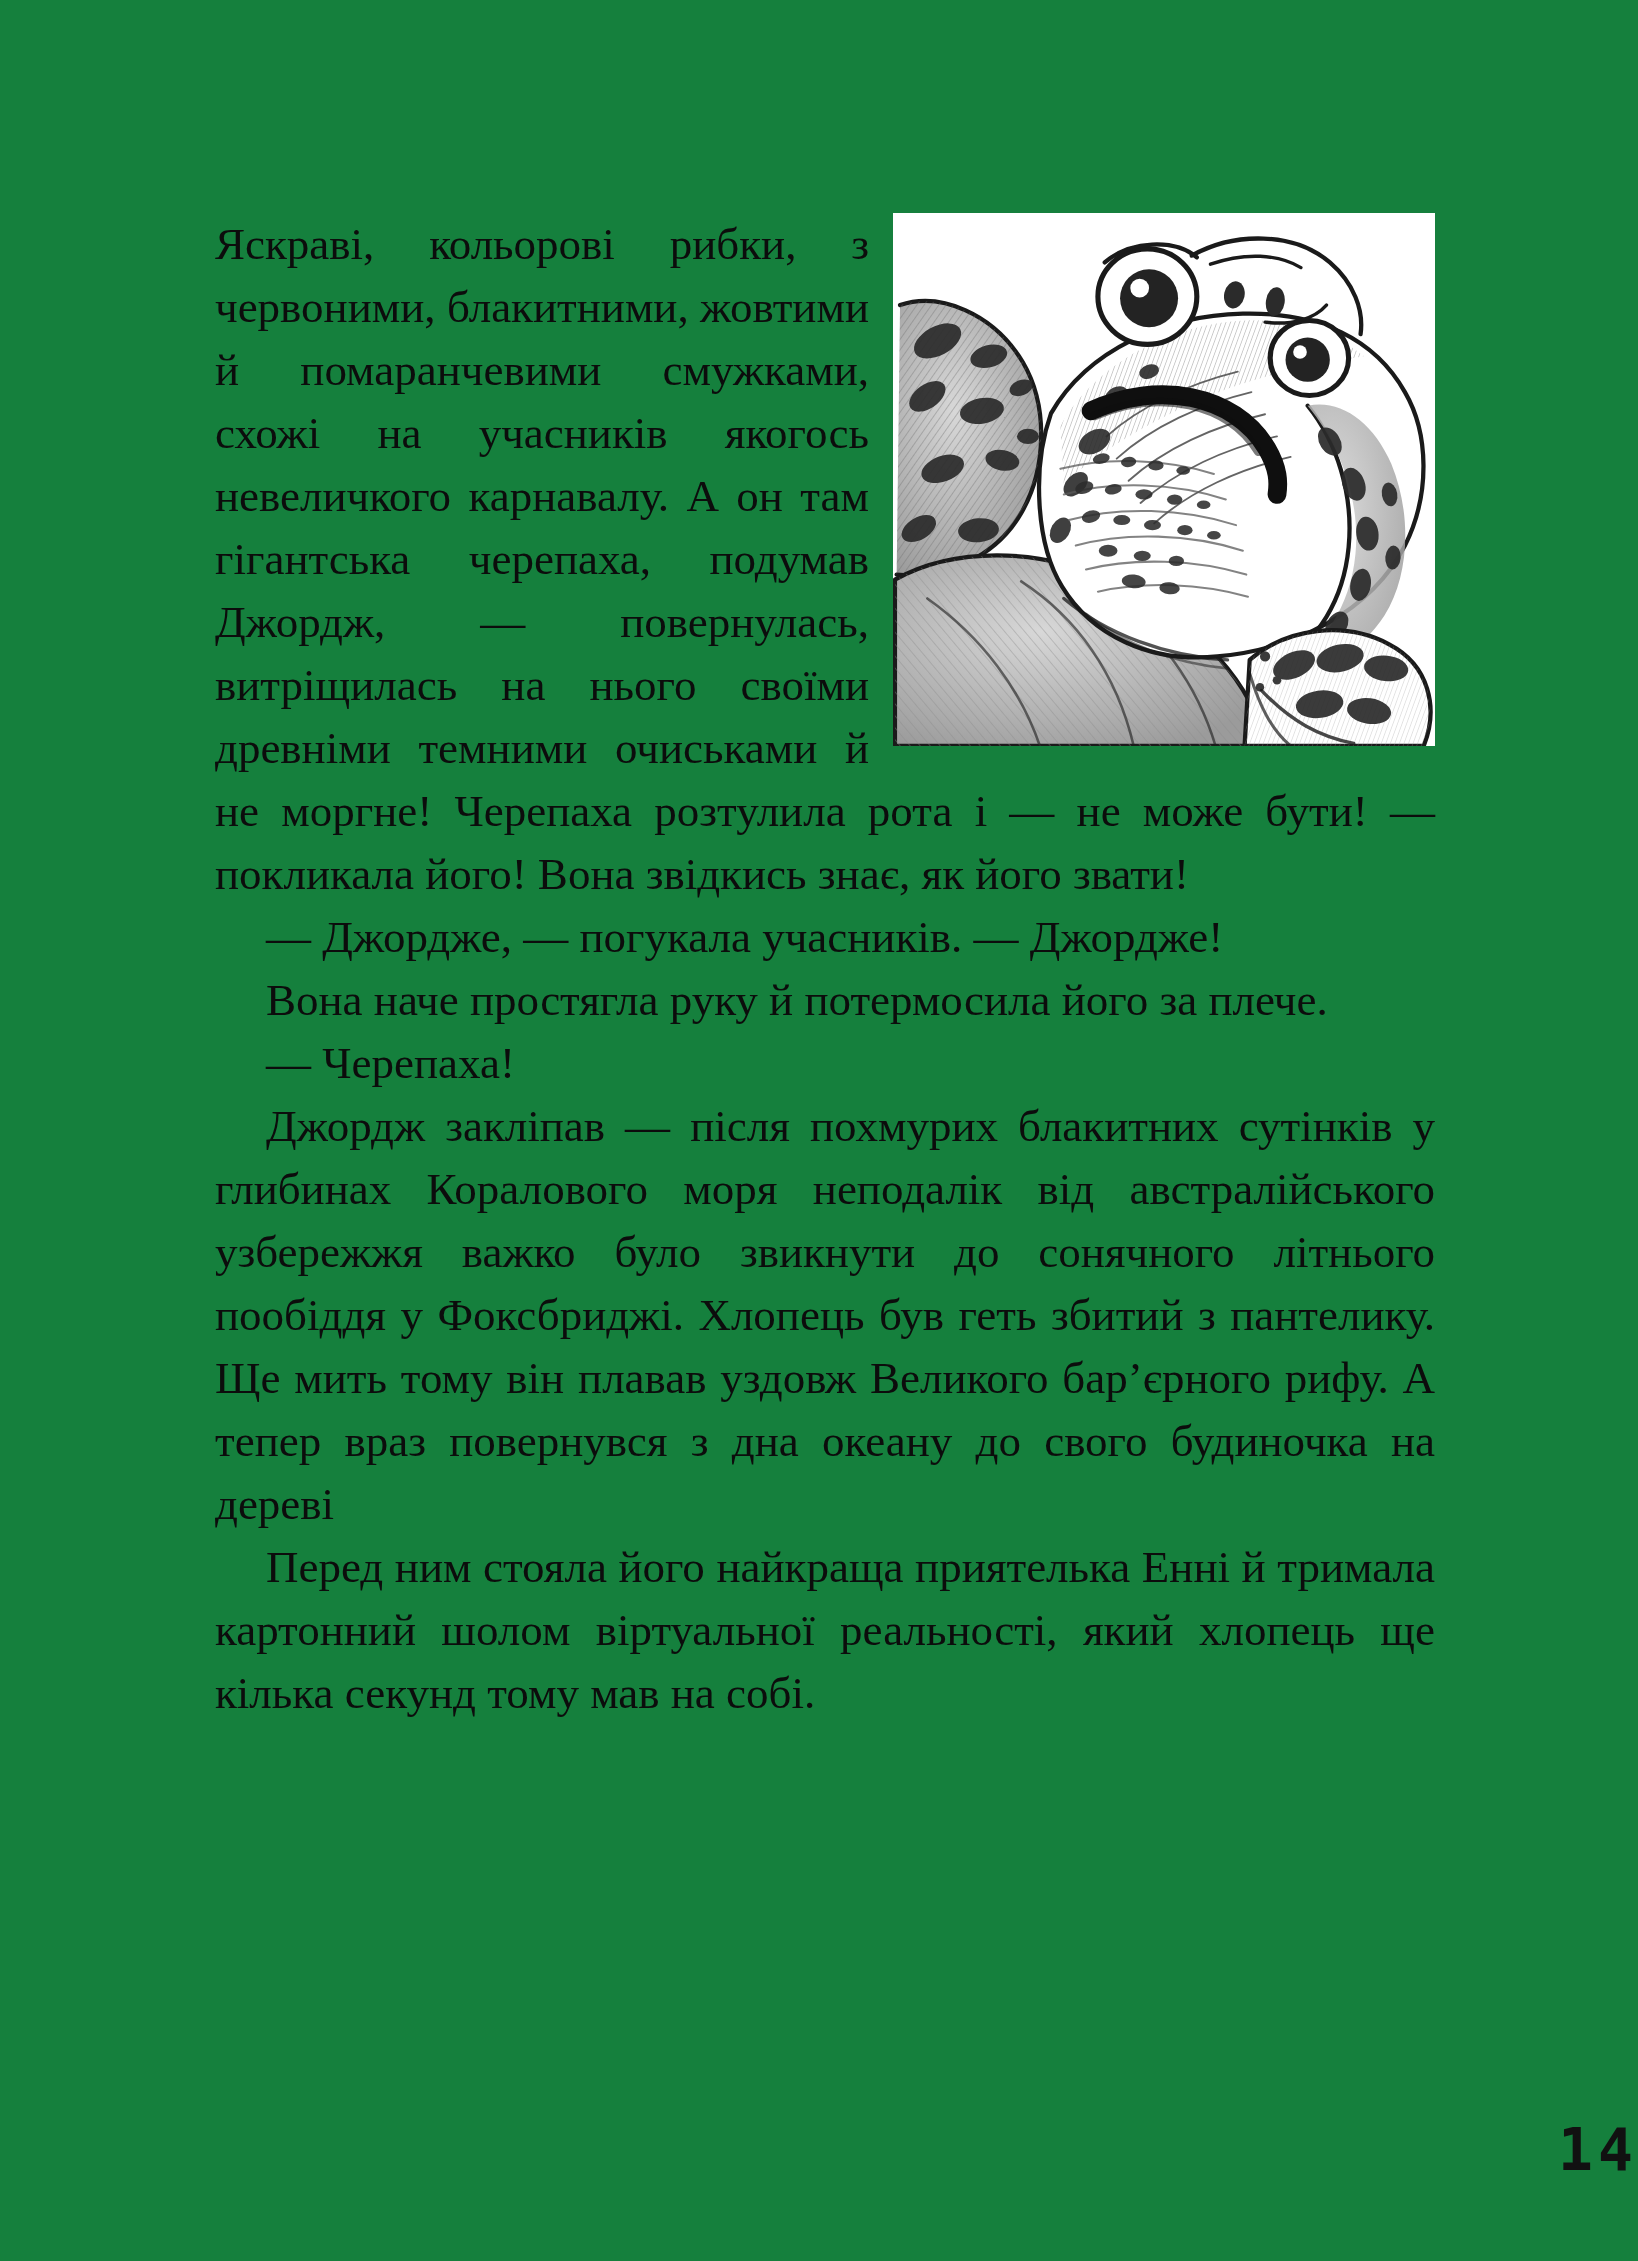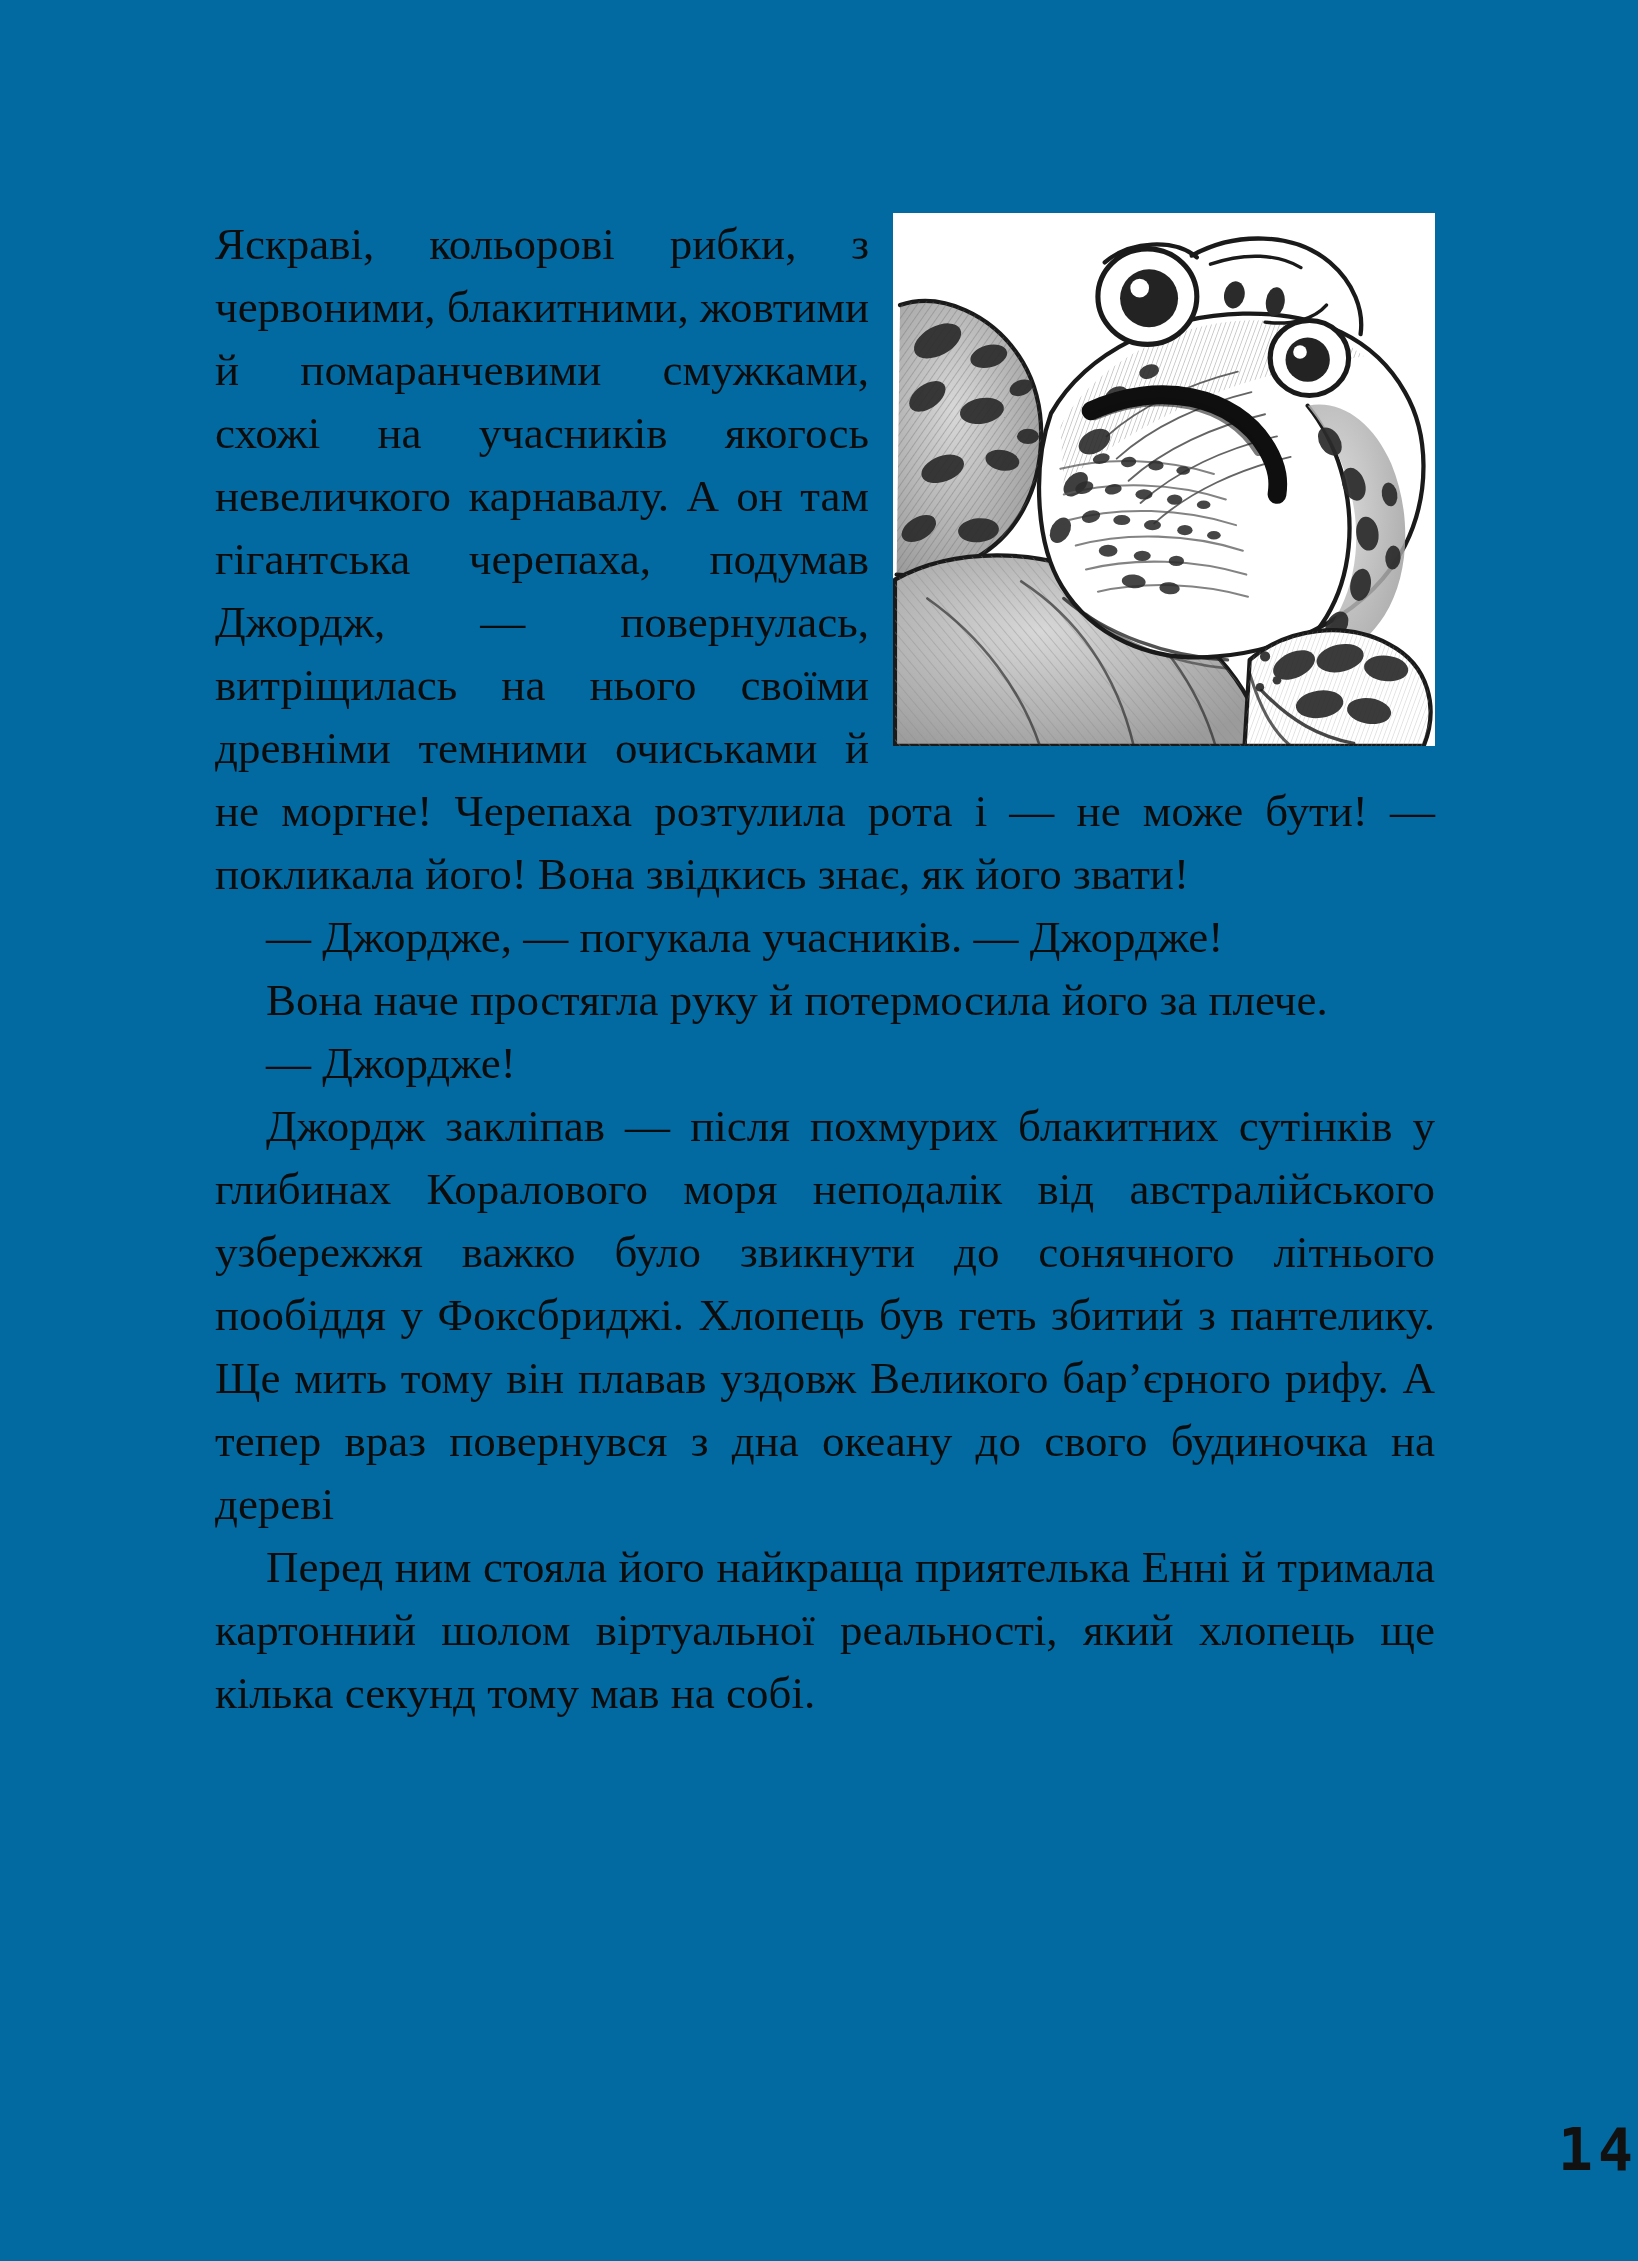--- a/index.html
+++ b/index.html
@@ -4,21 +4,21 @@
 <style>
   html, body {
     margin: 0;
     padding: 0;
     background: #ffffff;
   }
   #page {
     position: relative;
     width: 1638px;
     height: 2261px;
-    background: #0369a1;
+    background: #15803d;
     overflow: hidden;
     font-family: "Liberation Serif", "DejaVu Serif", serif;
   }
 
   
   #text-column {
     position: absolute;
     left: 215px;
     top: 213px;
     width: 1220px;
@@ -217,21 +217,21 @@
 
           <path d="M200 452 C 250 494, 320 520, 392 524" stroke-width="4" opacity="0.75"></path>
           <path d="M226 470 C 270 506, 330 528, 392 534" stroke-width="3" opacity="0.5"></path>
         </g>
       </svg>
     </div>
 
     <p class="para">Яскраві, кольорові рибки, з червоними, блакитними, жовтими й помаранчевими смужками, схожі на учасників якогось невеличкого карнавалу. А он там гігантська черепаха, подумав Джордж, — повернулась, витріщилась на нього своїми древніми темними очиськами й не моргне! Черепаха розтулила рота і — не може бути! — покликала його! Вона звідкись знає, як його звати!</p>
     <p class="para indent">— Джордже, — погукала учасників. — Джордже!</p>
     <p class="para indent">Вона наче простягла руку й потермосила його за плече.</p>
-    <p class="para indent">— Джордже!</p>
+    <p class="para indent">— Черепаха!</p>
     <p class="para indent">Джордж закліпав — після похмурих блакитних сутінків у глибинах Коралового моря неподалік від австралійського узбережжя важко було звикнути до сонячного літнього пообіддя у Фоксбриджі. Хлопець був геть збитий з пантелику. Ще мить тому він плавав уздовж Великого бар’єрного рифу. А тепер враз повернувся з дна океану до свого будиночка на дереві</p>
     <p class="para indent">Перед ним стояла його найкраща приятелька Енні й тримала картонний шолом віртуальної реальності, який хлопець ще кілька секунд тому мав на собі.</p>
   </div>
 
   <div id="page-number">14</div>
 
 </div>
 
 
 </body></html>

